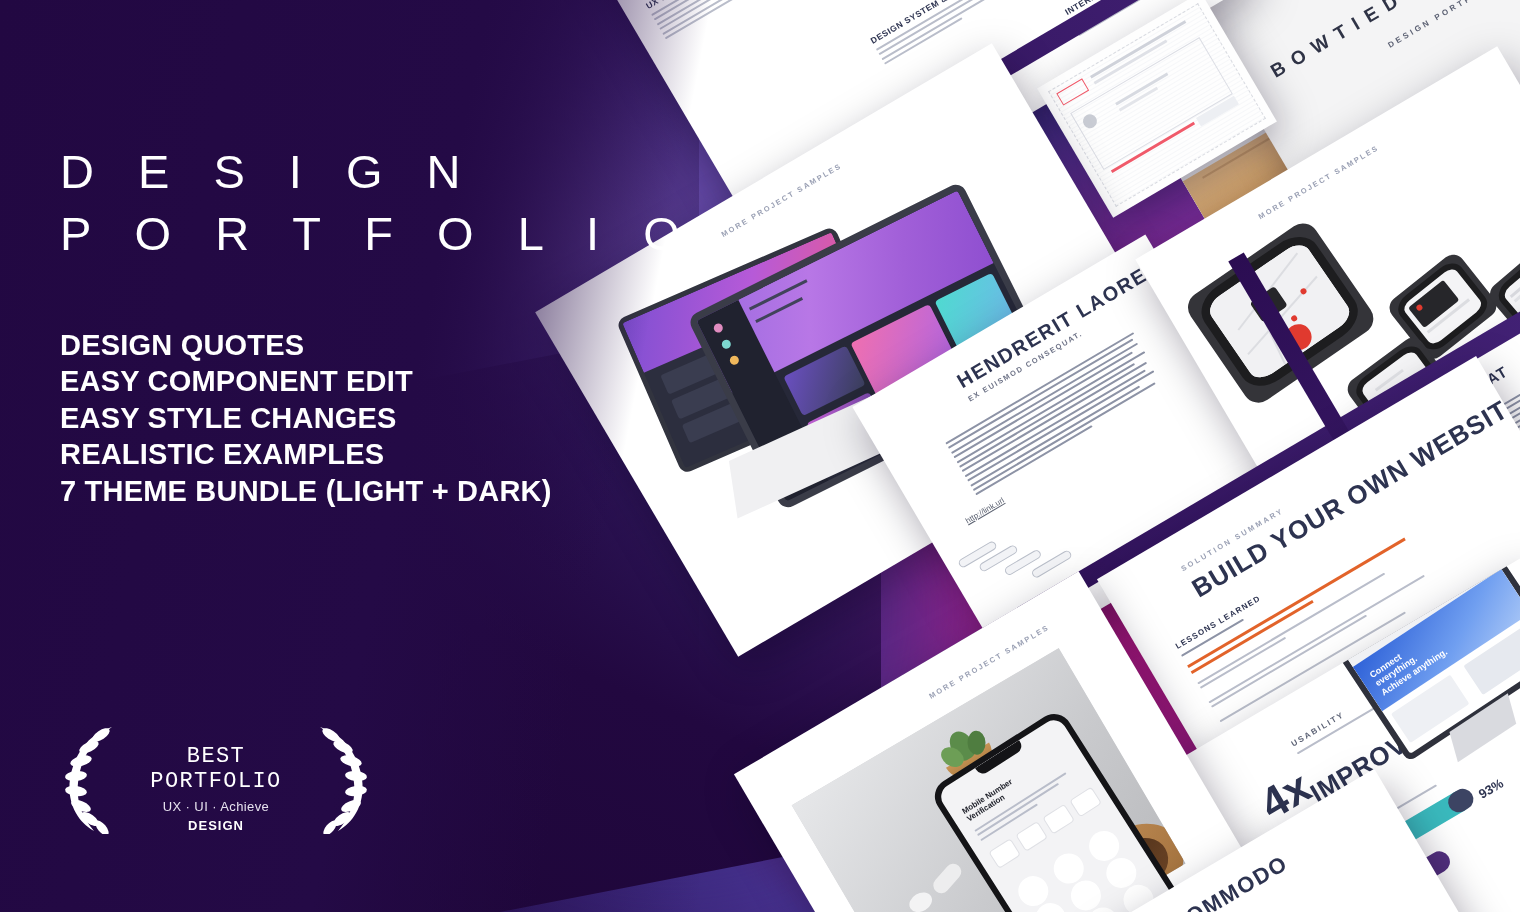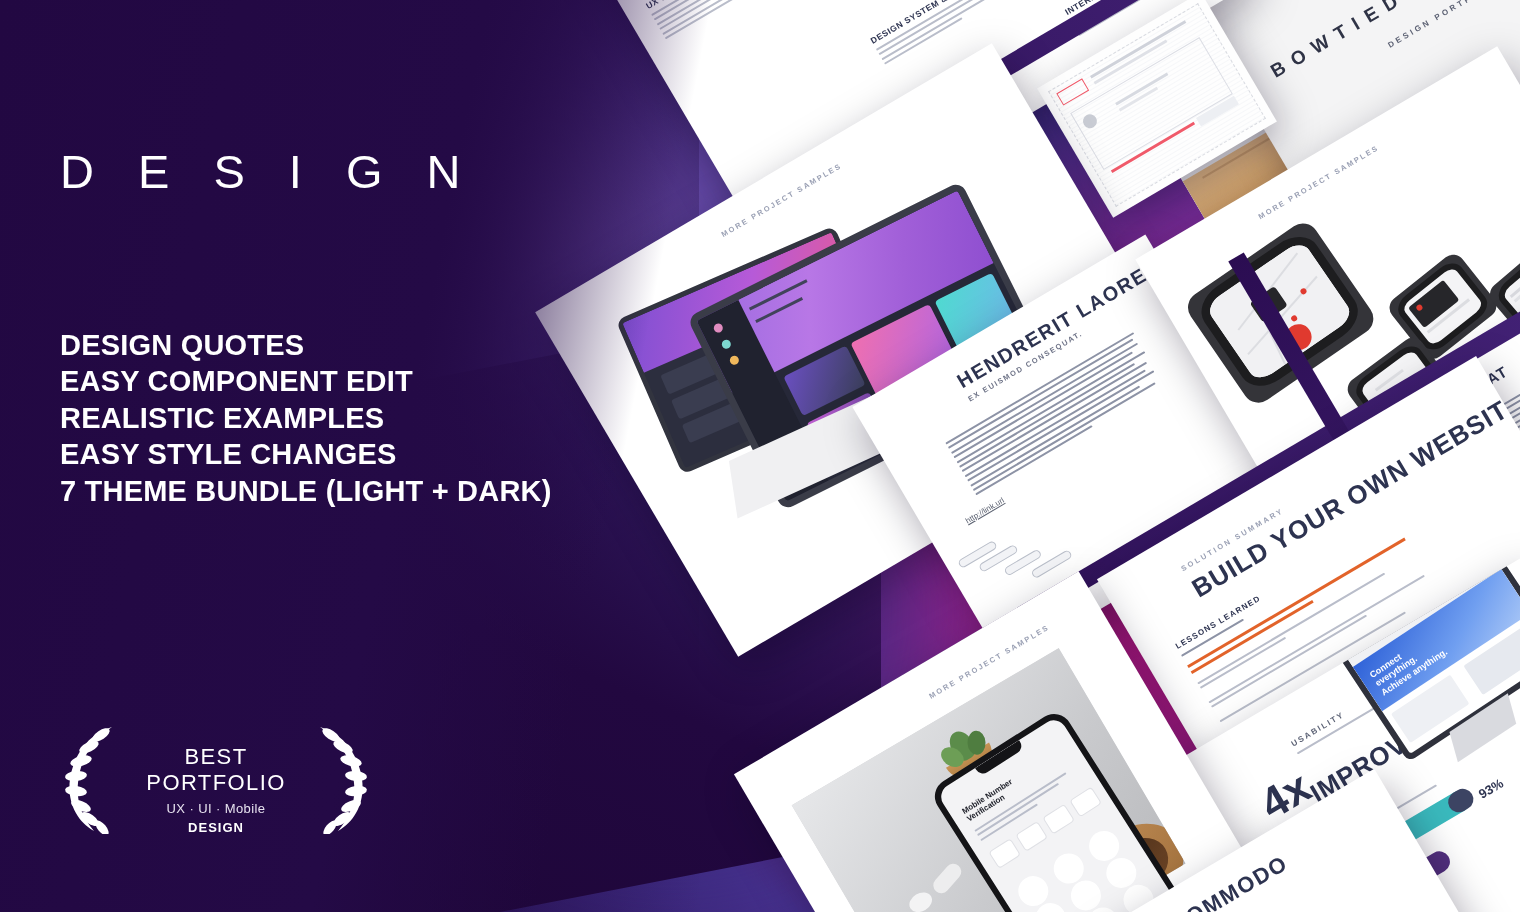--- a/index.html
+++ b/index.html
@@ -45,21 +45,21 @@
   .sub { font-weight:700; color:#2d3350; letter-spacing:.6px; }
   .body-lines { position:absolute; }
   .ln { height:2px; background:#b9bdca; border-radius:1px; margin-bottom:3.4px; }
   .ln.d { background:#8d93a6; }
 
   .pill { position:absolute; height:9px; border:1px solid #b9bec9; border-radius:6px;
           background:#f2f3f6; }
 
   
   .badge { position:absolute; color:#fff; }
-  .badge-main { font-family:Liberation Sans, sans-serif; font-size:22px; letter-spacing:1.4px; }
+  .badge-main { font-family:Liberation Mono, monospace; font-size:22px; letter-spacing:1.4px; }
   .badge-sub { font-size:13px; letter-spacing:.4px; color:#e7e2ef; }
   .badge-design { font-size:13px; font-weight:700; letter-spacing:1px; }
 
   
   .headline { position:absolute; left:60px; top:141px; color:#fff;
               font-size:47px; font-weight:400; letter-spacing:15.5px; line-height:1.32; }
   .feature-list { position:absolute; left:60px; top:327px; color:#fff; }
   .feature-list li { list-style:none; font-size:29px; font-weight:700;
                      letter-spacing:.2px; line-height:1.255; white-space:nowrap; }
 
@@ -433,27 +433,28 @@
       </div>
     </div>
 
   </div>
 
   <div style="position:absolute;left:0;top:0;width:760px;height:912px;pointer-events:none;
               background:linear-gradient(101deg, rgba(34,8,66,1) 0%, rgba(36,10,70,1) 52%, rgba(40,14,76,.0) 76%);"></div>
 
   <div class="headline">
     <div>D E S I G N</div>
+    <div>P O R T F O L I O</div>
   </div>
 
   <ul class="feature-list">
     <li>DESIGN QUOTES</li>
     <li>EASY COMPONENT EDIT</li>
+    <li>EASY STYLE CHANGES</li>
     <li>REALISTIC EXAMPLES</li>
-    <li>EASY STYLE CHANGES</li>
     <li>7 THEME BUNDLE (LIGHT + DARK)</li>
   </ul>
 
   <div class="badge" style="left:60px;top:722px;width:312px;height:112px;">
     <svg viewBox="0 0 60 110" width="60" height="112" style="position:absolute;left:0;top:0;fill:#fff;">
       <path d="M52 4 C30 10, 14 30, 10 56 C7 78, 16 98, 34 108 C22 94, 16 78, 18 60 C20 36, 33 16, 52 4 Z"></path>
       <g>
         <ellipse cx="41" cy="12" rx="10" ry="4.6" transform="rotate(-34 41 12)"></ellipse>
         <ellipse cx="29" cy="24" rx="10.5" ry="4.8" transform="rotate(-26 29 24)"></ellipse>
         <ellipse cx="21" cy="38" rx="11" ry="5" transform="rotate(-16 21 38)"></ellipse>
@@ -472,18 +473,18 @@
         <ellipse cx="21" cy="38" rx="11" ry="5" transform="rotate(-16 21 38)"></ellipse>
         <ellipse cx="16" cy="53" rx="11" ry="5" transform="rotate(-6 16 53)"></ellipse>
         <ellipse cx="16" cy="68" rx="11" ry="5" transform="rotate(8 16 68)"></ellipse>
         <ellipse cx="21" cy="83" rx="10.5" ry="4.8" transform="rotate(22 21 83)"></ellipse>
         <ellipse cx="30" cy="96" rx="10" ry="4.6" transform="rotate(36 30 96)"></ellipse>
         <ellipse cx="42" cy="105" rx="9" ry="4.2" transform="rotate(50 42 105)"></ellipse>
       </g>
     </svg>
     <div style="position:absolute;left:62px;right:62px;top:22px;text-align:center;">
       <div class="badge-main">BEST PORTFOLIO</div>
-      <div class="badge-sub" style="margin-top:5px;">UX · UI · Mobile</div>
+      <div class="badge-sub" style="margin-top:5px;">UX · UI · Achieve</div>
       <div class="badge-design" style="margin-top:4px;">DESIGN</div>
     </div>
   </div>
 
 </div>
 
 </body></html>

